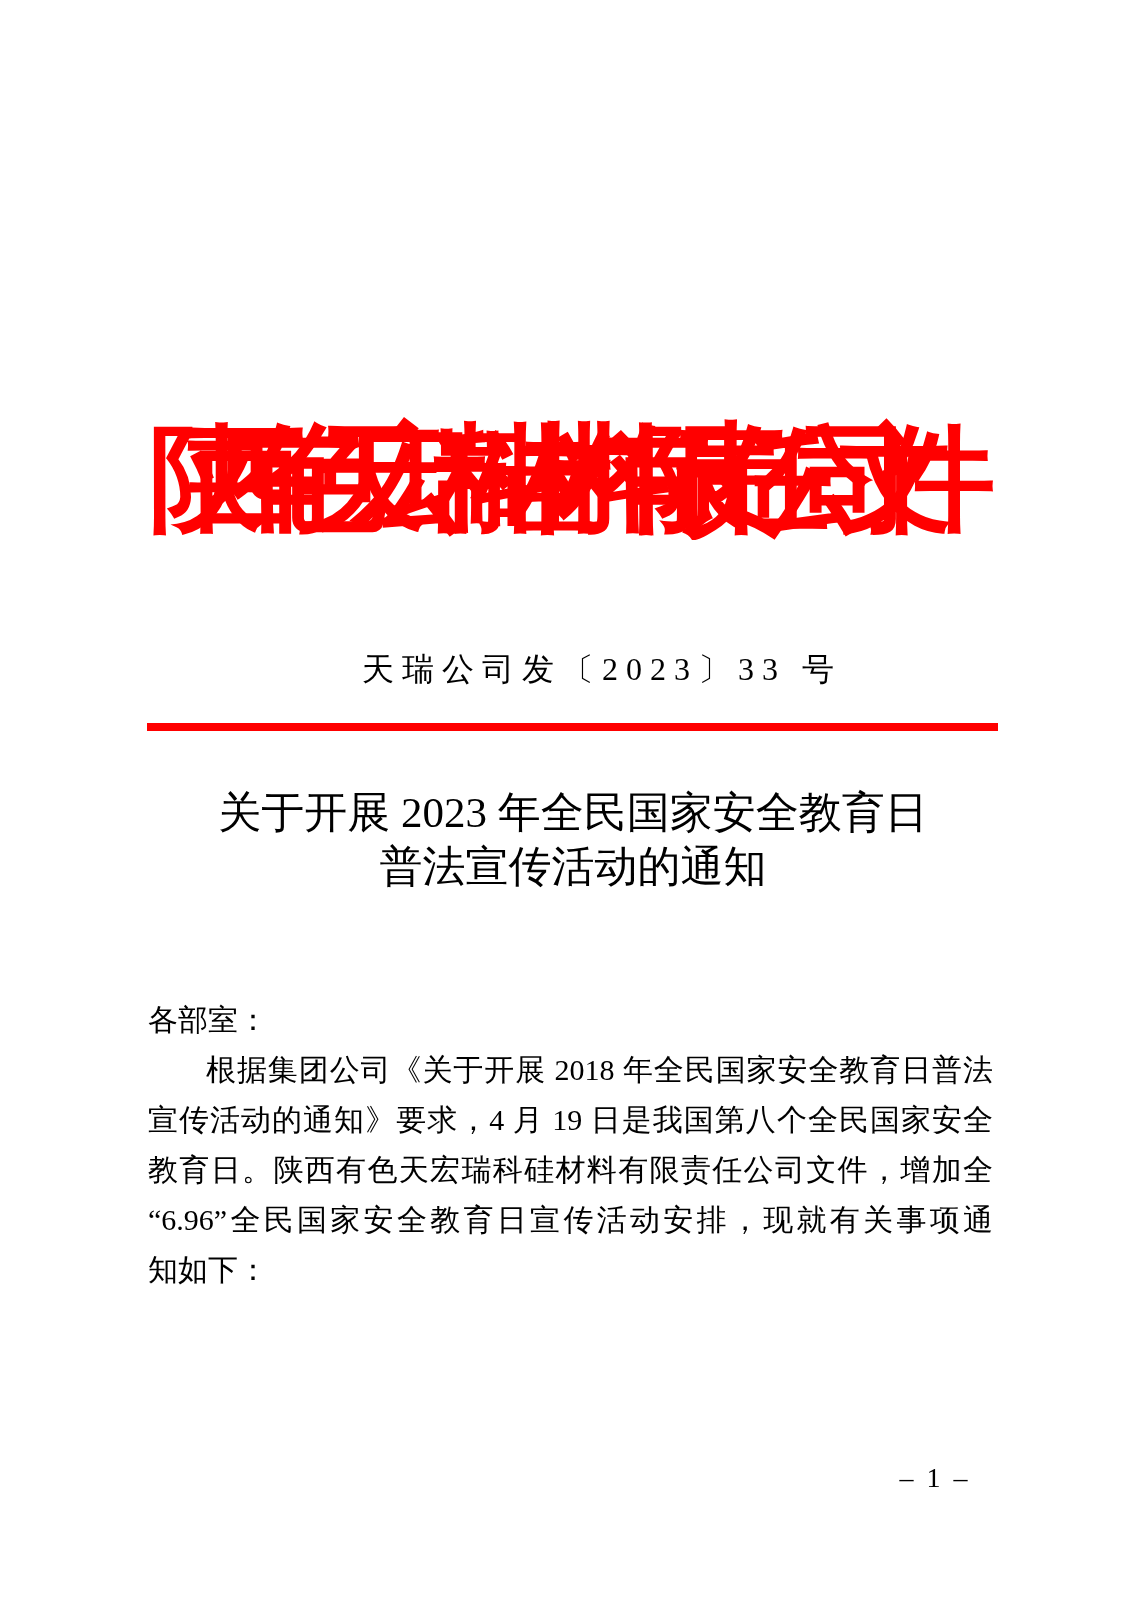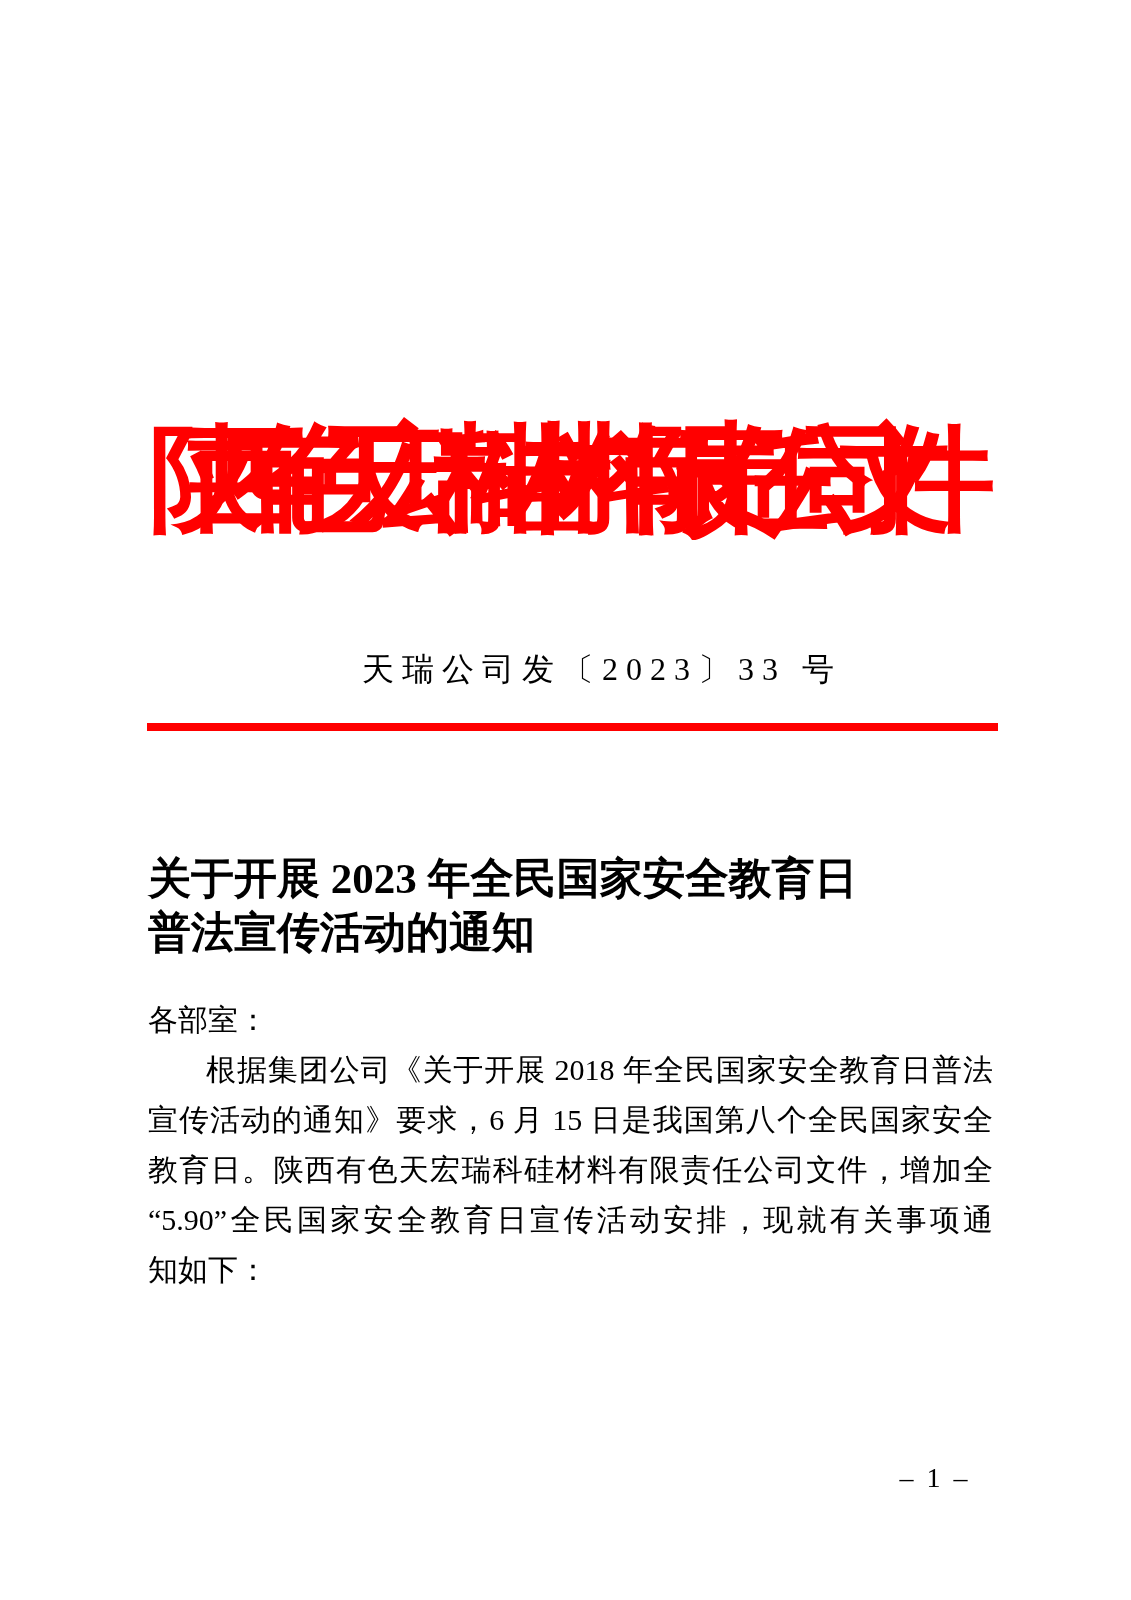--- a/index.html
+++ b/index.html
@@ -46,25 +46,25 @@
     position: absolute;
     left: 147px;
     top: 723px;
     width: 851px;
     height: 8px;
   }
   
   .doc-title {
     position: absolute;
     left: 148px;
-    top: 852px;
+    top: 786px;
     width: 850px;
-    text-align: left;
+    text-align: center;
     font-size: 43px;
-    font-weight: 700;
+    font-weight: 400;
     line-height: 54px;
   }
   
   .doc-body {
     position: absolute;
     left: 148px;
     top: 995px;
     width: 845px;
     font-size: 30px;
     font-family: Liberation Serif, serif;
@@ -112,25 +112,25 @@
     <div>关于开展 2023 年全民国家安全教育日</div>
     <div>普法宣传活动的通知</div>
   </div>
 
   <div class="doc-body">
 
       <div class="body-line">各部室：</div>
 
       <div class="body-line justify indent">根据集团公司《关于开展 2018 年全民国家安全教育日普法</div>
 
-      <div class="body-line justify">宣传活动的通知》要求，6 月 15 日是我国第八个全民国家安全</div>
+      <div class="body-line justify">宣传活动的通知》要求，4 月 19 日是我国第八个全民国家安全</div>
 
       <div class="body-line justify">教育日。陕西有色天宏瑞科硅材料有限责任公司文件，增加全</div>
 
 
-      <div class="body-line justify">“5.90”全民国家安全教育日宣传活动安排，现就有关事项通</div>
+      <div class="body-line justify">“6.96”全民国家安全教育日宣传活动安排，现就有关事项通</div>
 
       <div class="body-line">知如下：</div>
     </div>
 
   <div class="page-number">– 1 –</div>
 
 </div>
 
 </body></html>

